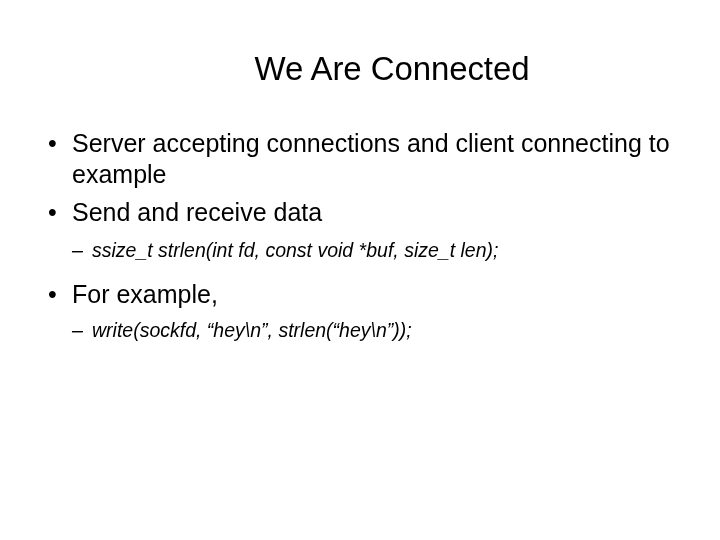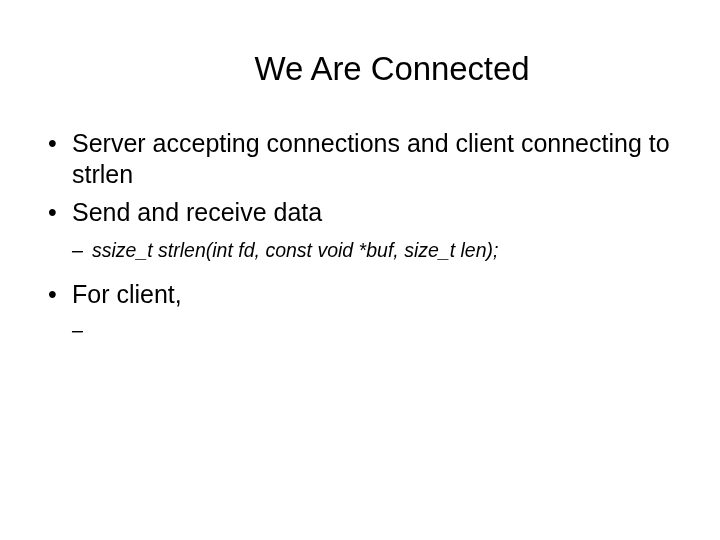--- a/index.html
+++ b/index.html
@@ -96,21 +96,21 @@
 <body>
 
 <div class="slide">
 
   <div class="slide-title">We Are Connected</div>
 
   <div class="body-block">
 
     <div class="lvl1">
       <span class="dot">•</span>
-      <span class="txt">Server accepting connections and client connecting to strlen</span>
+      <span class="txt">Server accepting connections and client connecting to example</span>
     </div>
 
     <div class="group-gap-a"></div>
 
     <div class="lvl1">
       <span class="dot">•</span>
       <span class="txt">Send and receive data</span>
     </div>
 
     <div class="group-gap-c"></div>
@@ -121,27 +121,28 @@
 
     <div class="lvl2">
       <span class="dash">–</span>
       <span class="txt">ssize_t strlen(int fd, const void *buf, size_t len);</span>
     </div>
 
     <div class="group-gap-b"></div>
 
     <div class="lvl1">
       <span class="dot">•</span>
-      <span class="txt">For client,</span>
+      <span class="txt">For example,</span>
     </div>
 
     <div class="group-gap-c"></div>
 
     <div class="lvl2 tight">
       <span class="dash">–</span>
     </div>
 
     <div class="lvl2 tight">
       <span class="dash">–</span>
+      <span class="txt">write(sockfd, “hey\n”, strlen(“hey\n”));</span>
     </div>
 
   </div>
 </div>
 
 </body></html>

